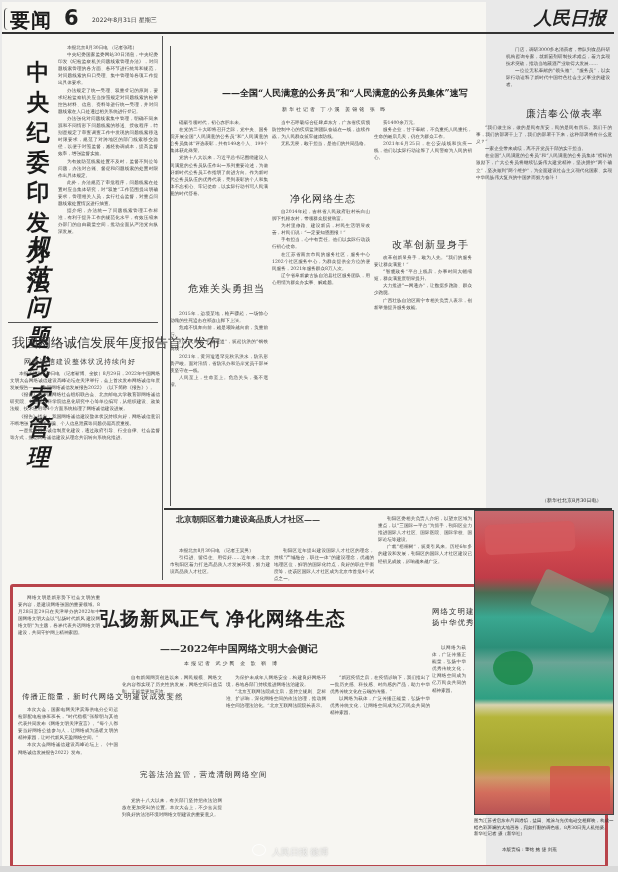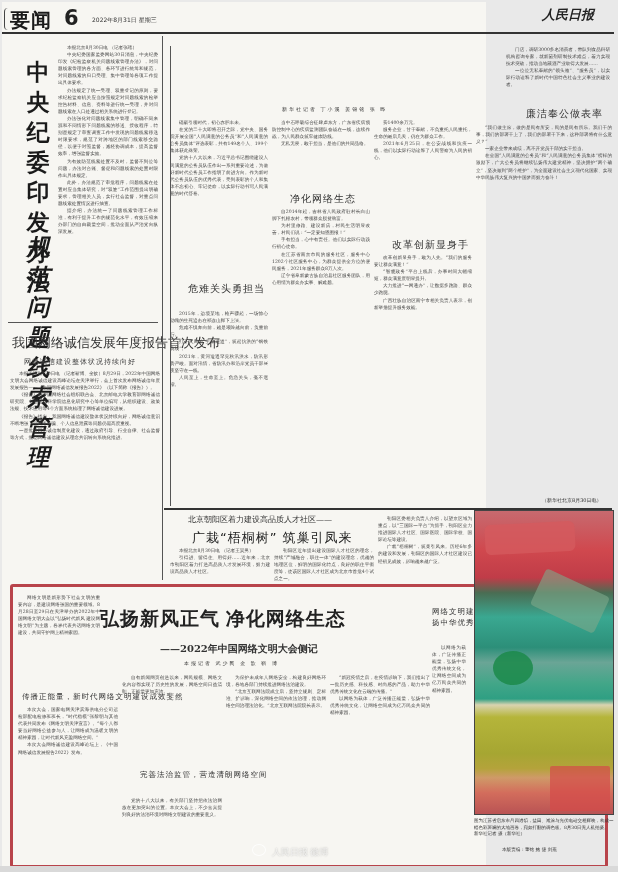--- a/index.html
+++ b/index.html
@@ -3,39 +3,39 @@
 <meta charset="utf-8">
 <style>
   * { box-sizing: border-box; margin: 0; padding: 0; }
   html, body { width: 618px; height: 872px; overflow: hidden; background: #e9e9e9; }
   body { font-family: "DejaVu Serif", "Liberation Serif", serif; color: #222; position: relative; }
   .page { position: absolute; left: 2px; top: 2px; width: 484px; height: 866px; background: #f7f6f2; }
   .masthead { position: absolute; left: 0; top: 0; width: 612px; height: 32px; border-bottom: 2px solid #333; }
   .mast-section { position: absolute; left: 8px; top: 5px; font-family: "DejaVu Sans", sans-serif; font-weight: bold; font-size: 20px; color: #1a1a1a; letter-spacing: 1px; }
   .mast-num { position: absolute; left: 62px; top: 4px; font-family: "DejaVu Sans", sans-serif; font-size: 21px; font-weight: bold; }
   .mast-date { position: absolute; left: 90px; top: 14px; font-size: 6px; color: #333; font-family: "DejaVu Sans", sans-serif; }
-  .mast-logo { position: absolute; right: 20px; top: 4px; font-family: "DejaVu Serif", serif; font-size: 13px; font-style: italic; font-weight: bold; color: #222; }
+  .mast-logo { position: absolute; right: 8px; top: 4px; font-family: "DejaVu Serif", serif; font-size: 18px; font-style: italic; font-weight: bold; color: #222; }
   .mast-bracket { position: absolute; left: 2px; top: 6px; width: 4px; height: 22px; border-left: 1px solid #444; border-radius: 4px 0 0 4px; }
 
   .txt { position: absolute; font-size: 4.6px; line-height: 7.1px; color: #444; text-align: justify; overflow: hidden; }
   .txt p { text-indent: 9px; }
   .vline { position: absolute; width: 1px; background: #555; }
   .hline { position: absolute; height: 1px; background: #555; }
 
   .v-headline { position: absolute; font-family: "DejaVu Sans", sans-serif; font-weight: bold; font-size: 23px; line-height: 30px; color: #1a1a1a; width: 28px; text-align: center; }
 
   .main-title { position: absolute; left: 200px; top: 50px; font-family: "DejaVu Sans", sans-serif; font-weight: bold; font-size: 23px; letter-spacing: 4px; color: #1a1a1a; white-space: nowrap; }
   .main-sub { position: absolute; left: 220px; top: 85px; font-size: 9px; font-weight: bold; color: #222; white-space: nowrap; }
   .byline { position: absolute; font-size: 5px; color: #333; white-space: nowrap; letter-spacing: 2px; }
   .subhead { position: absolute; font-family: Liberation Sans, sans-serif; font-size: 10px; color: #333; letter-spacing: 1px; white-space: nowrap; }
 
   .story-title { position: absolute; font-family: "DejaVu Sans", sans-serif; font-size: 13px; color: #333; white-space: nowrap; }
   .story-sub { position: absolute; font-size: 7px; color: #444; white-space: nowrap; letter-spacing: 1px; }
 
-  .bj-kicker { position: absolute; left: 174px; top: 512px; font-size: 8px; font-weight: normal; color: #333; white-space: nowrap; margin-left: 12px; }
+  .bj-kicker { position: absolute; left: 174px; top: 512px; font-size: 8px; font-weight: bold; color: #333; white-space: nowrap; }
   .bj-title { position: absolute; left: 190px; top: 527px; font-family: "DejaVu Sans", sans-serif; font-size: 13px; color: #222; white-space: nowrap; letter-spacing: 1px; }
 
   .red-box { position: absolute; left: 8px; top: 582px; width: 598px; height: 284px; border: 3px solid #b8444b; border-radius: 3px; }
   .red-title { position: absolute; left: 98px; top: 604px; font-family: Liberation Serif, serif; font-weight: bold; font-size: 19px; color: #222; white-space: nowrap; letter-spacing: 1px; }
   .red-sub { position: absolute; left: 158px; top: 640px; font-size: 10px; font-weight: bold; color: #333; white-space: nowrap; }
   .red-side { position: absolute; left: 430px; top: 604px; font-family: "DejaVu Sans", sans-serif; font-size: 7.5px; line-height: 11px; color: #333; width: 90px; letter-spacing: 1px; }
   .sub-red { position: absolute; font-family: "DejaVu Sans", sans-serif; font-size: 7.5px; color: #333; white-space: nowrap; letter-spacing: 1px; }
 
   .photo { position: absolute; left: 472px; top: 508px; width: 140px; height: 305px; border: 1px solid #444; overflow: hidden;
     background:
@@ -85,20 +85,21 @@
   <div class="story-sub" style="left:22px; top:355px;text-align:right;">网络诚信建设整体状况持续向好</div>
   <div class="txt" style="left:8px; top:368px; width:150px; height:208px;">
     <p>本报天津8月30日电 （记者靳博、金歆）8月29日，2022年中国网络文明大会网络诚信建设高峰论坛在天津举行，会上首次发布网络诚信年度发展报告——《中国网络诚信发展报告2022》（以下简称《报告》）。</p>
     <p>《报告》由中国网络社会组织联合会、北京邮电大学教育部网络诚信研究院、中国社会科学院信息化研究中心等单位编写，从组织建设、政策法规、技术应用等4个方面系统梳理了网络诚信建设进展。</p>
     <p>《报告》指出，我国网络诚信建设整体状况持续向好，网络诚信意识不断增强，但网络诈骗、个人信息泄露等问题仍需高度重视。</p>
     <p>一是推进网络诚信制度化建设，通过政府引导、行业自律、社会监督等方式，推动网络诚信建设从理念共识转向系统化推进。</p>
   </div>
 
   <div class="vline" style="left:160px; top:34px; height:544px;"></div>
 
+  <div class="main-sub">——全国“人民满意的公务员”和“人民满意的公务员集体”速写</div>
   <div class="byline" style="left:280px; top:104px;">新华社记者  丁小溪  姜锦铭  张  晔</div>
 
   <div class="txt" style="left:168px; top:117px; width:98px; height:170px;">
     <p>砥砺引领时代，初心赤胆丰未。</p>
     <p>在党的二十大即将召开之际，党中央、国务院开展全国“人民满意的公务员”和“人民满意的公务员集体”评选表彰，共有149名个人、199个集体获此殊荣。</p>
     <p>党的十八大以来，习近平总书记围绕建设人民满意的公务员队伍作出一系列重要论述，为做好新时代公务员工作指明了前进方向。作为新时代公务员队伍的优秀代表，受到表彰的个人和集体不忘初心、牢记使命，以实际行动书写人民满意的时代答卷。</p>
   </div>
   <div class="subhead" style="left:186px; top:280px;">危难关头勇担当</div>
   <div class="txt" style="left:168px; top:308px; width:98px; height:200px;">
     <p>2015年，边境某地，枪声骤起，一场惊心动魄的生死追击在祁连山脚下上演。</p>
@@ -143,21 +144,20 @@
     <p>“我们做主席，做的是民有所安，民的是民有所乐。我们干的事，我们的部署干上了，我们的部署干下来，这种部署将有什么意义？”</p>
     <p>一家企业带来成绩，离不开党员干部的实干担当。</p>
     <p>在全国“人民满意的公务员”和“人民满意的公务员集体”榜样的激励下，广大公务员将继续弘扬伟大建党精神，坚决拥护“两个确立”，坚决做到“两个维护”，为全面建设社会主义现代化国家、实现中华民族伟大复兴的中国梦而努力奋斗！</p>
   </div>
   <div class="byline" style="left:540px; top:495px; letter-spacing:0;">（新华社北京8月30日电）</div>
 
   <div class="vline" style="left:168px; top:44px; height:460px;"></div>
   <div class="hline" style="left:162px; top:506px; width:448px; height:2px; background:#333;"></div>
 
   <div class="bj-kicker">北京朝阳区着力建设高品质人才社区——</div>
-  <div class="bj-title">广栽“梧桐树”  筑巢引凤来</div>
   <div class="txt" style="left:168px; top:545px; width:100px; height:35px;">
     <p>本报北京8月30日电 （记者王昊男）</p>
     <p>引得进、留得住、用得好……近年来，北京市朝阳区着力打造高品质人才发展环境，努力建设高品质人才社区。</p>
   </div>
   <div class="txt" style="left:272px; top:545px; width:100px; height:35px;">
     <p>朝阳区近年提出建设国际人才社区的理念，持续“产城融合，职住一体”的建设理念，优越的地理区位，鲜明的国际化特点，良好的职住平衡度等，使该区国际人才社区成为北京市首批4个试点之一。</p>
   </div>
   <div class="txt" style="left:376px; top:513px; width:94px; height:67px;">
     <p>朝阳区委相关负责人介绍，以望京区域为重点，以“三国际一平台”为抓手，朝阳区全力推进国际人才社区、国际医院、国际学校、国际论坛等建设。</p>
     <p>广栽“梧桐树”，筑巢引凤来。历经6年多的建设和发展，朝阳区的国际人才社区建设已经初见成效，影响越来越广泛。</p>

